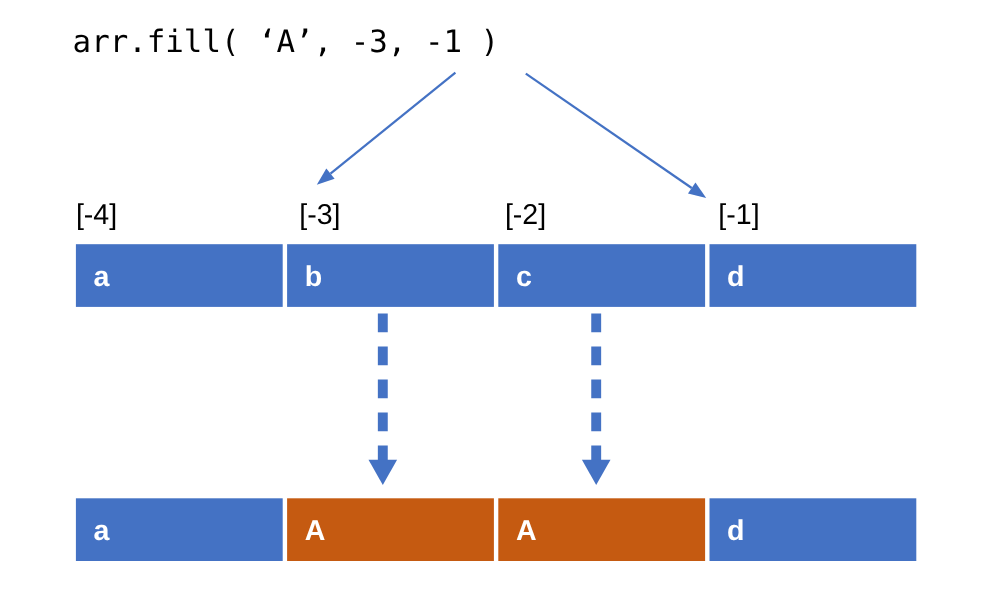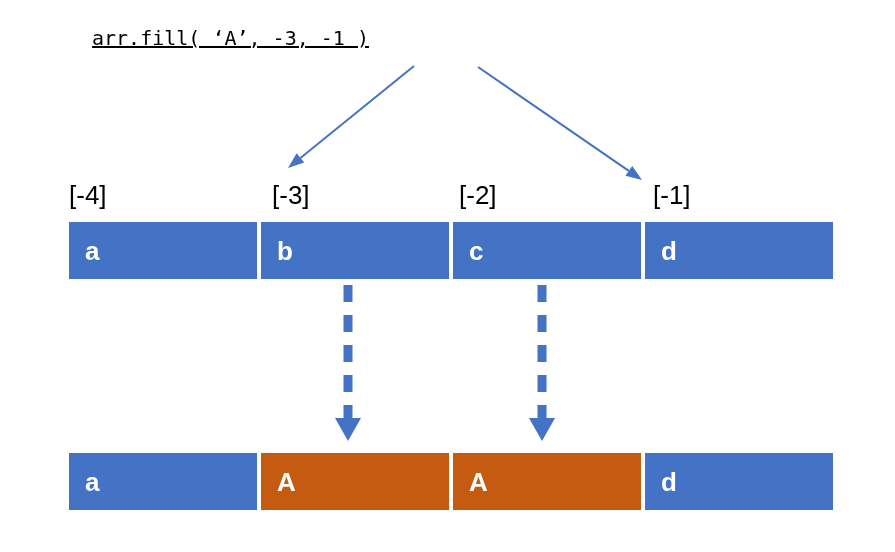--- a/index.html
+++ b/index.html
@@ -12,29 +12,28 @@
     width: 895px;
     height: 552px;
     background: #ffffff;
     overflow: hidden;
     font-family: "Liberation Sans", sans-serif;
   }
 
   
   .code-title {
     position: absolute;
-    left: 92px;
+    left: 66px;
     top: 19px;
     font-family: "DejaVu Sans Mono", "Liberation Mono", monospace;
-    font-size: 20px;
+    font-size: 28px;
     line-height: 38px;
     color: #000000;
     white-space: pre;
     letter-spacing: 0px;
-    text-decoration: underline;
   }
 
   
   .index-row {
     position: absolute;
     left: 69px;
     top: 179px;
     width: 764px;
     height: 36px;
   }

